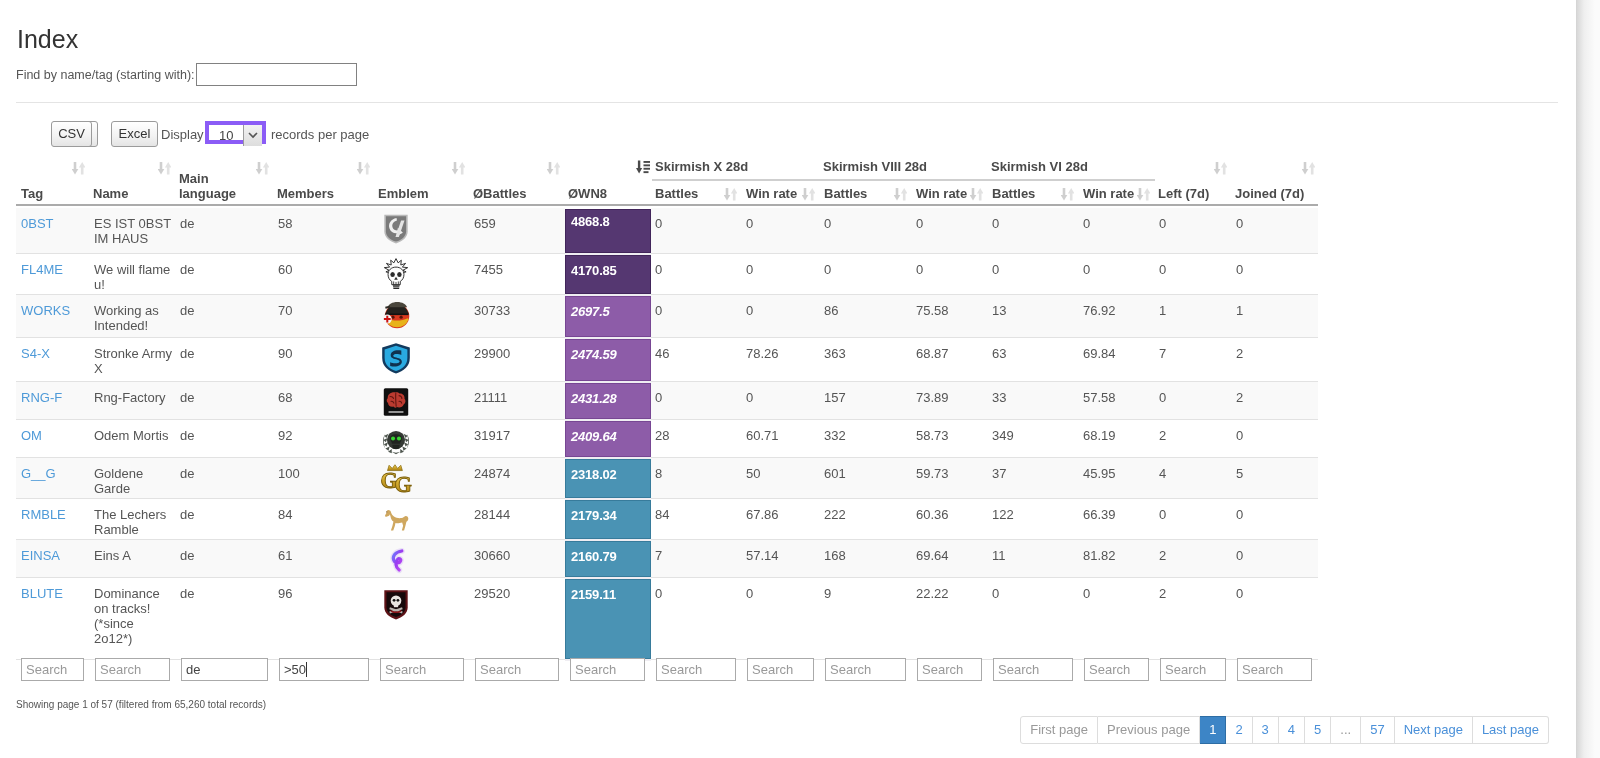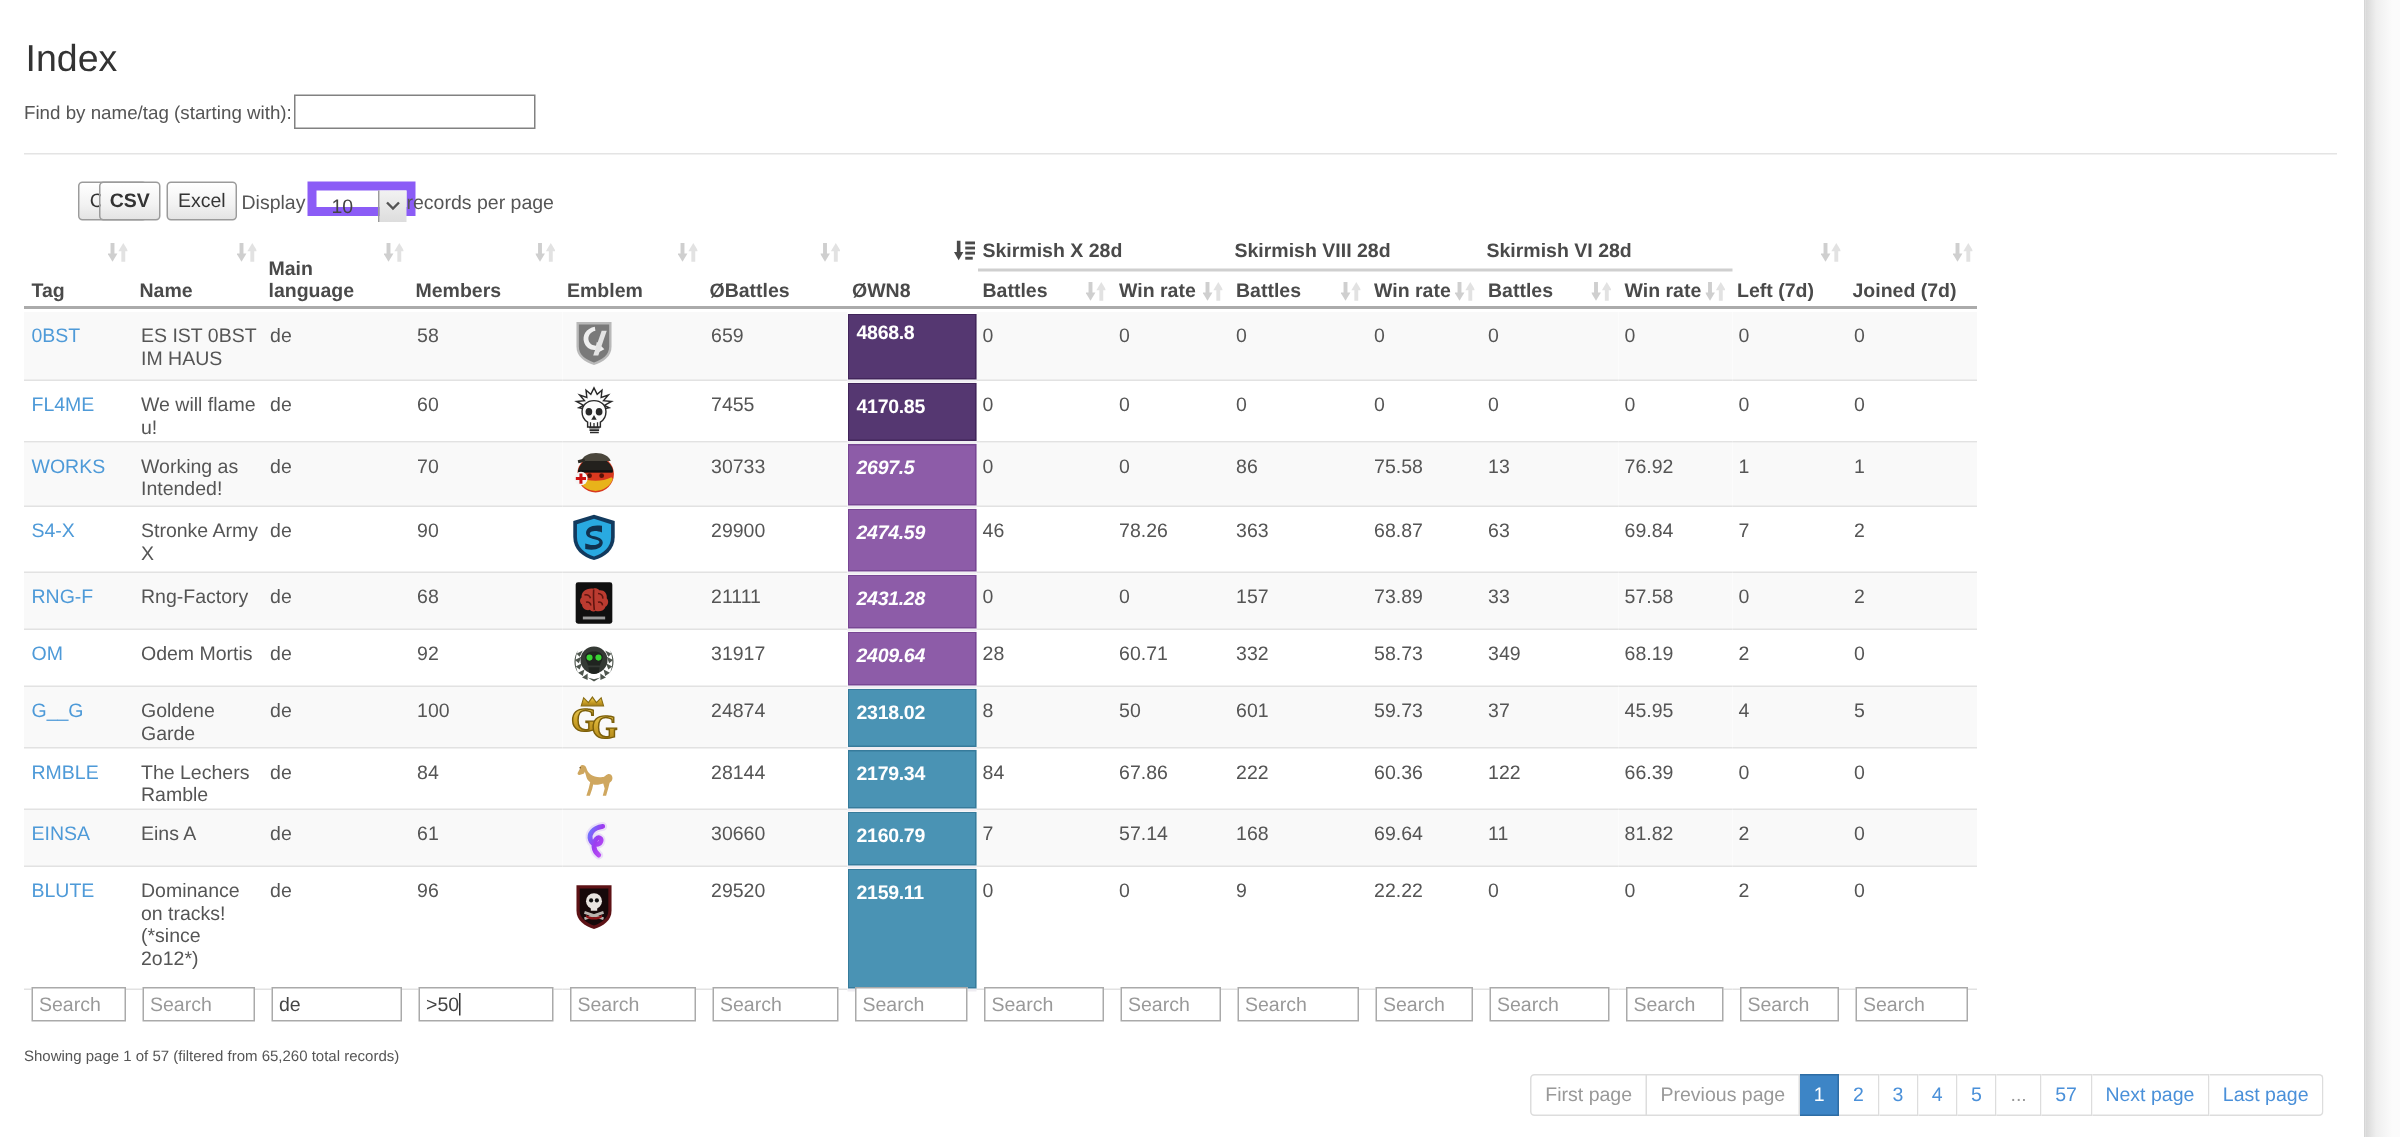--- a/index.html
+++ b/index.html
@@ -3,21 +3,21 @@
 <meta charset="utf-8">
 <style>
 html,body{margin:0;padding:0;background:#fff;}
 #root{position:relative;width:1600px;height:758px;font-family:"Liberation Sans",sans-serif;color:#555;overflow:hidden;}
 #title{position:absolute;left:17px;top:25px;font-size:25px;color:#333;}
 #findlbl{position:absolute;left:16px;top:68px;font-size:12.5px;color:#555;}
 #findinp{position:absolute;left:196px;top:63px;width:155px;height:19px;border:1px solid #818181;background:#fff;}
 #hr{position:absolute;left:16px;top:102px;width:1542px;height:1px;background:#e4e4e4;}
 .btn{position:absolute;top:121px;height:26px;box-sizing:border-box;border:1px solid #9b9b9b;border-radius:3px;background:linear-gradient(#ffffff,#f2f2f2 60%,#e4e4e4);color:#333;font-size:13px;font-family:"Liberation Sans",sans-serif;text-align:center;line-height:24px;}
 #disp{position:absolute;left:161px;top:127px;font-size:13px;color:#555;text-align:center;}
-#sel{position:absolute;left:205px;top:121px;width:72px;height:23px;box-sizing:border-box;border:6px solid #8b5cf6;background:#fff;}
+#sel{position:absolute;left:205px;top:121px;width:61px;height:23px;box-sizing:border-box;border:4px solid #8b5cf6;background:#fff;}
 #selarr{position:absolute;right:0;top:0;width:18px;height:21px;background:linear-gradient(#f2f2f2,#ddd);border-left:1px solid #9b9b9b;text-align:center;}
 #seltxt{position:absolute;left:10px;top:3px;font-size:13px;color:#444;}
 #rpp{position:absolute;left:271px;top:127px;font-size:13px;color:#555;}
 #sb{position:absolute;left:1576px;top:0;width:24px;height:758px;background:linear-gradient(90deg,#d8d8d8,#efefef 30%,#fbfbfb 75%);border-left:1px solid #d5d5d5;}
 
 #thead{position:absolute;left:16px;top:152px;width:1302px;height:54px;}
 .h{position:absolute;font-size:13px;font-weight:bold;color:#4a4a4a;white-space:nowrap;}
 .grp{position:absolute;top:7px;font-size:13px;font-weight:bold;color:#4a4a4a;white-space:nowrap;}
 #grpline{position:absolute;left:636px;top:27px;width:503px;height:2px;background:#cfcfcf;}
 #headline{position:absolute;left:0px;top:52px;width:1302px;height:2px;background:#ababab;}
@@ -48,21 +48,21 @@
 #pager span.act{background:#3d85c6;border-color:#2e6da4;color:#fff;}
 </style>
 </head>
 <body>
 <div id="root">
 <div id="title">Index</div>
 <div id="findlbl">Find by name/tag (starting with):</div>
 <input id="findinp" type="text" style="">
 <div id="hr"></div>
 <div class="btn" style="left:16px;width:46px;margin-left:36px;">Copy</div>
-<div class="btn" style="left:66px;width:41px;font-weight:bold;">CSV</div>
+<div class="btn" style="left:51px;width:41px;">CSV</div>
 <div class="btn" style="left:111px;width:47px;">Excel</div>
 <div id="disp">Display</div>
 <div id="sel">
       <span id="seltxt">10</span>
       <span id="selarr"><svg width="12" height="12" viewBox="0 0 12 12" style="margin-top:4px">
           <path d="M2 4 L6 8 L10 4" stroke="#555" stroke-width="1.6" fill="none"></path>
         </svg></span>
     </div>
 <div id="rpp">records per page</div>
 <div id="sb"></div>

